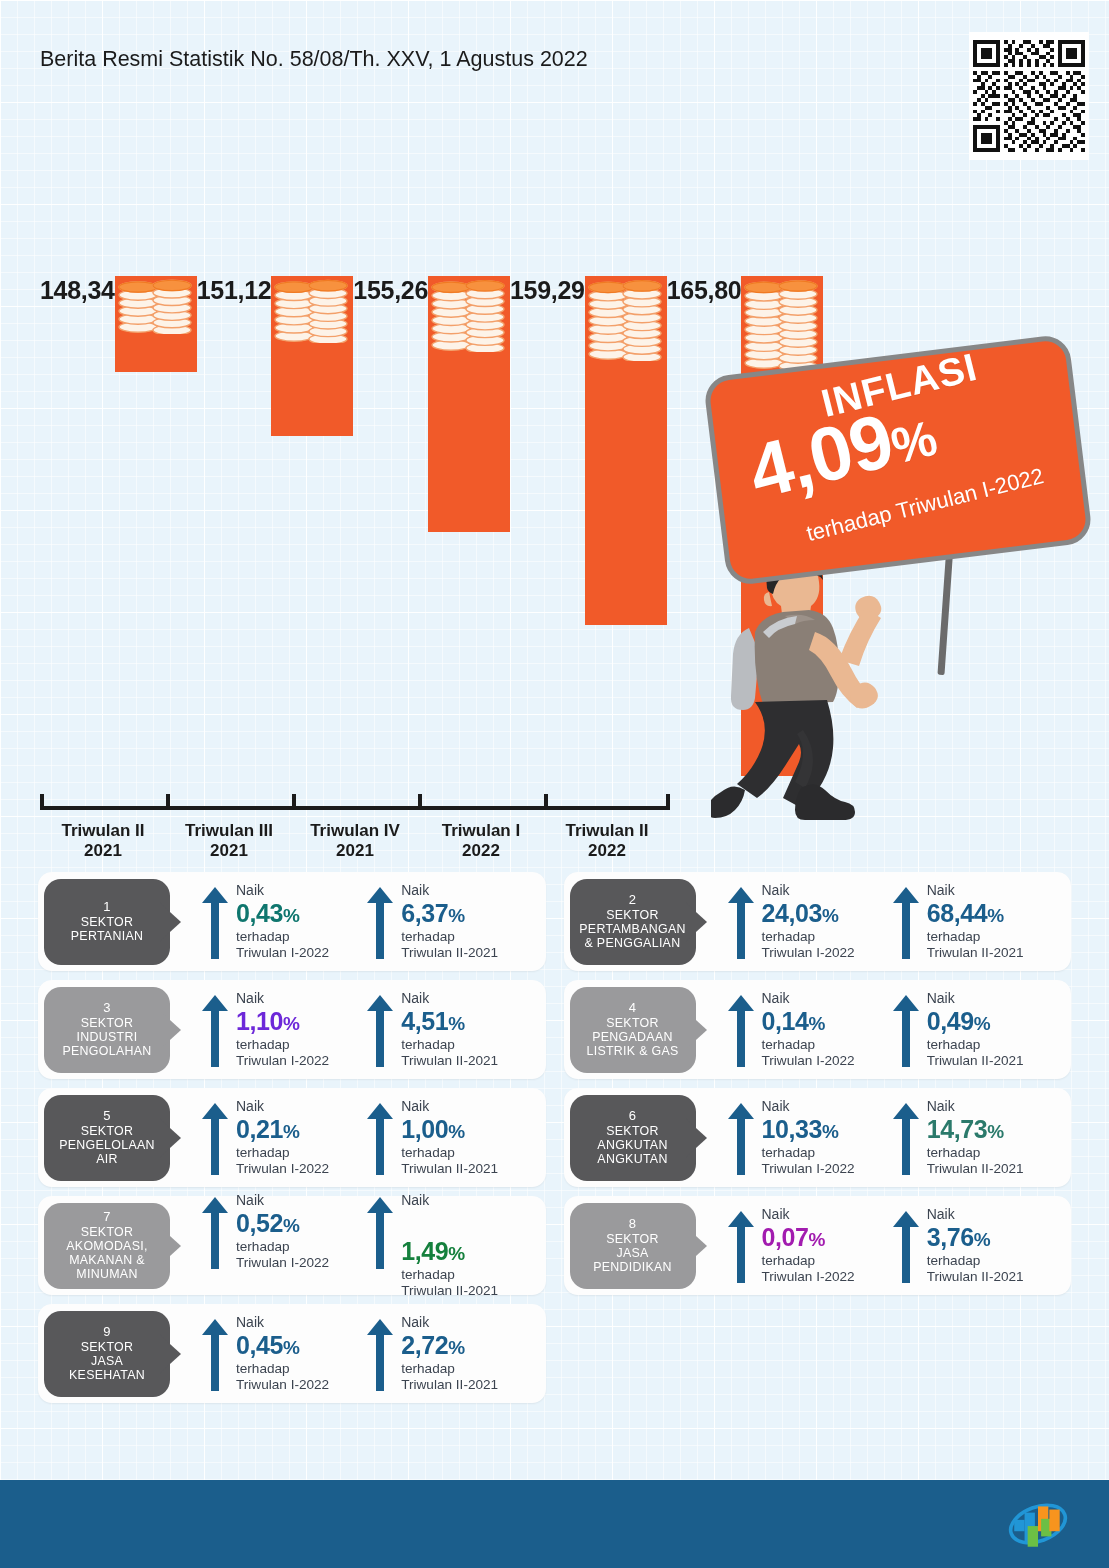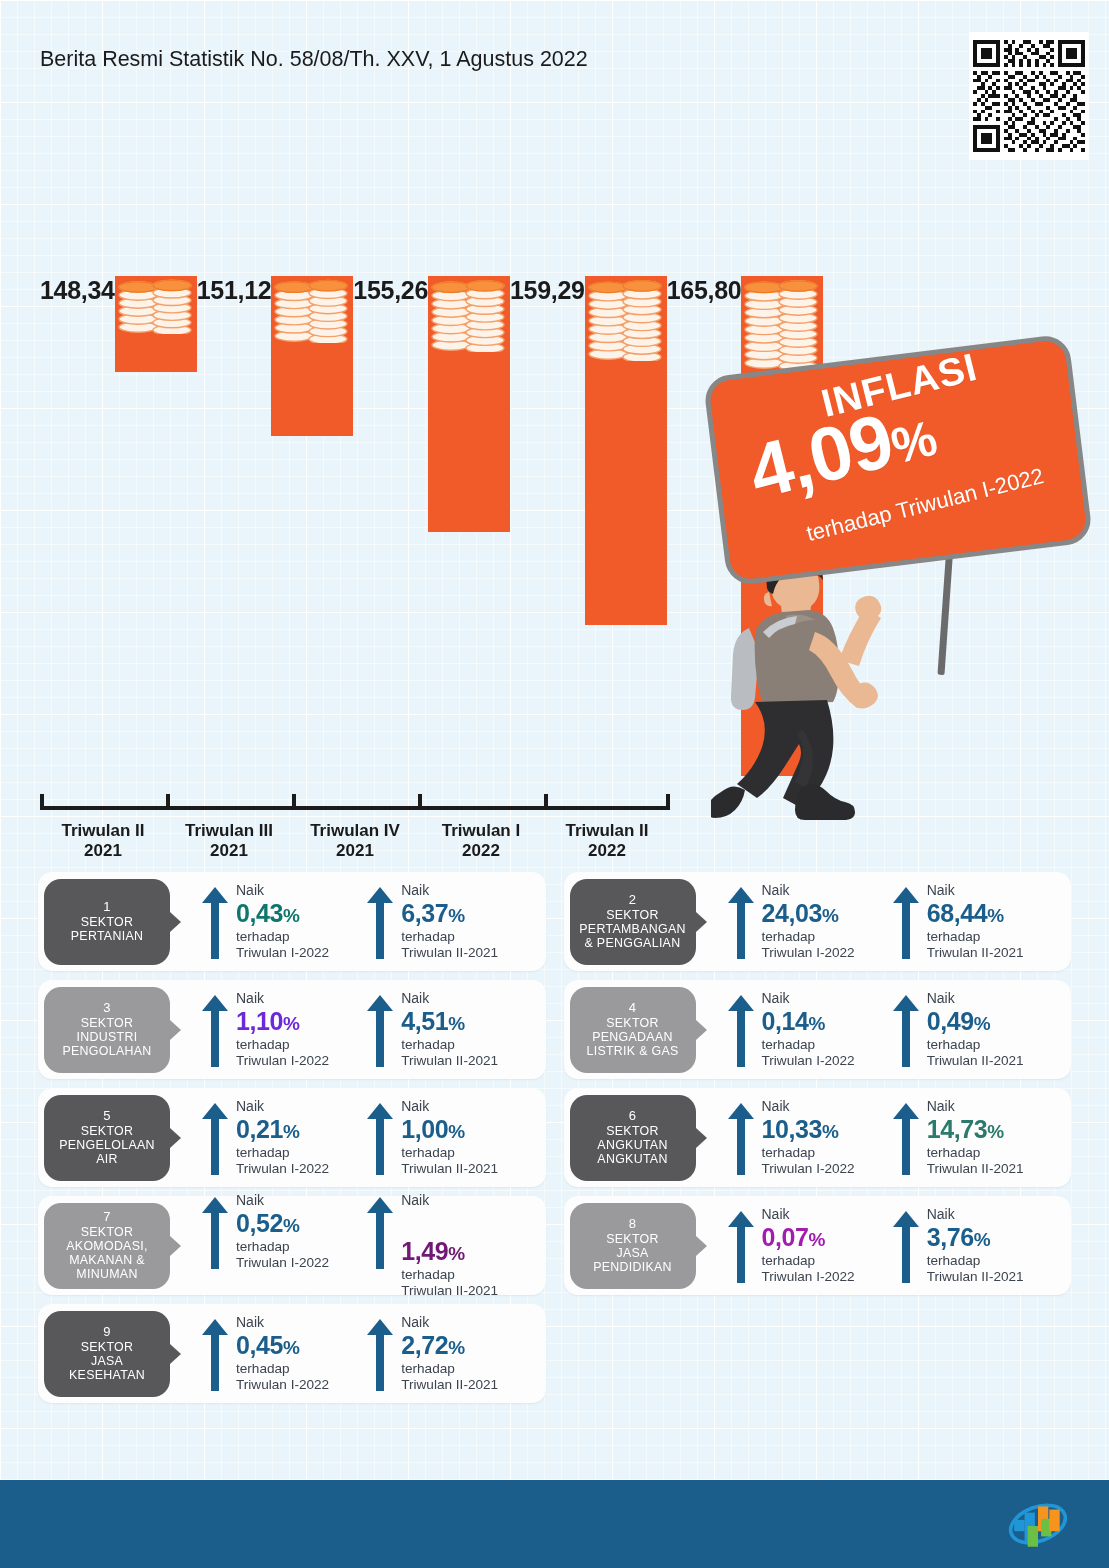--- a/index.html
+++ b/index.html
@@ -852,21 +852,21 @@
                   <span style="display:block">Triwulan I-2022</span>
                 </span>
         </span>
       </div>
             <div class="metric">
         <span class="arrow"><svg viewBox="0 0 26 72">
   <path d="M13 0 L26 16 L17 16 L17 72 L9 72 L9 16 L0 16 Z" fill="#1b5e8c"></path>
                 </svg></span>
         <span class="mtext" style="display: block;">
           <span class="m-naik" style="display: block;">Naik</span>
-          <span class="m-val" style="color: #701a75; display: block; margin-top: 29px;">1,49<span class="pc">%</span></span>
+          <span class="m-val" style="color: #15803d; display: block; margin-top: 29px;">1,49<span class="pc">%</span></span>
           <span class="m-sub" style="display: block;">
                   <span style="display:block">terhadap</span>
                   <span style="display:block">Triwulan II-2021</span>
                 </span>
         </span>
       </div>
           </div>
         </div>
         <div class="card">
           <div class="tagwrap">

